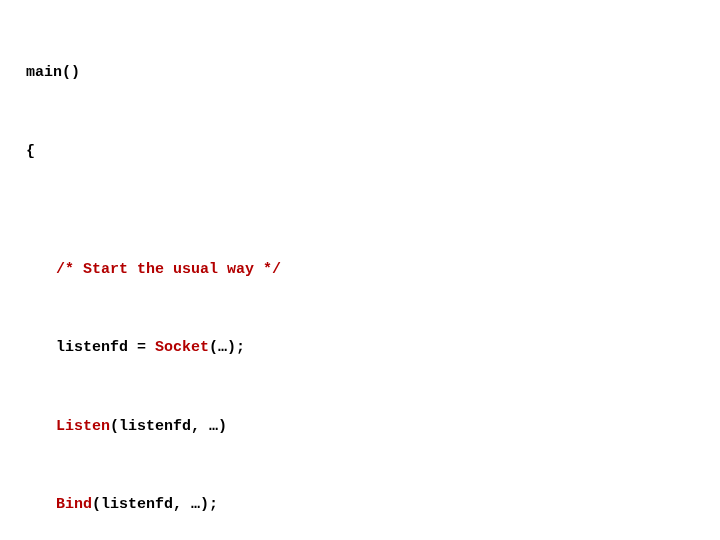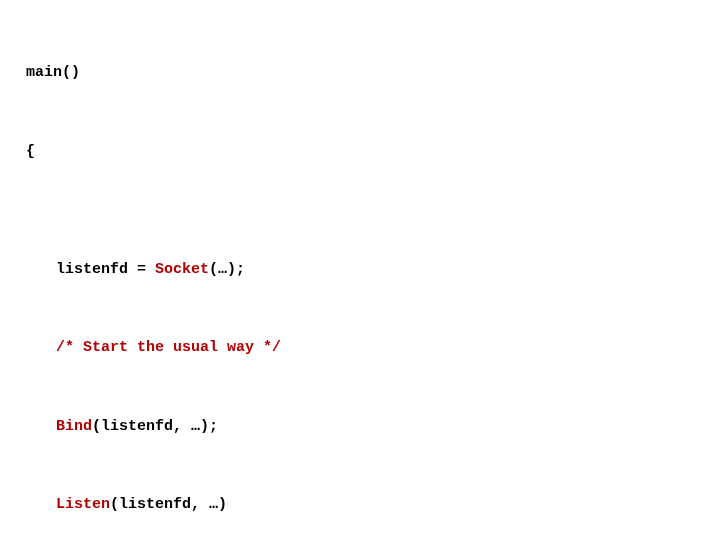--- a/index.html
+++ b/index.html
@@ -26,24 +26,24 @@
   .red { color: #b30000; }
   .gap { height: 16px; }
 </style>
 </head>
 <body>
 
 <div class="page">
 <div class="blk">main()</div>
 <div class="blk">{</div>
 <div class="gap"></div>
+<div class="blk ind1 red">/* Start the usual way */</div>
 <div class="blk ind1"><span>listenfd = </span><span class="red">Socket</span><span>(…);</span></div>
-<div class="blk ind1 red">/* Start the usual way */</div>
+<div class="blk ind1"><span class="red">Listen</span><span>(listenfd, …)</span></div>
 <div class="blk ind1"><span class="red">Bind</span><span>(listenfd, …);</span></div>
-<div class="blk ind1"><span class="red">Listen</span><span>(listenfd, …)</span></div>
 <div class="gap"></div>
 
 
 
 
 
 
 
 
 

